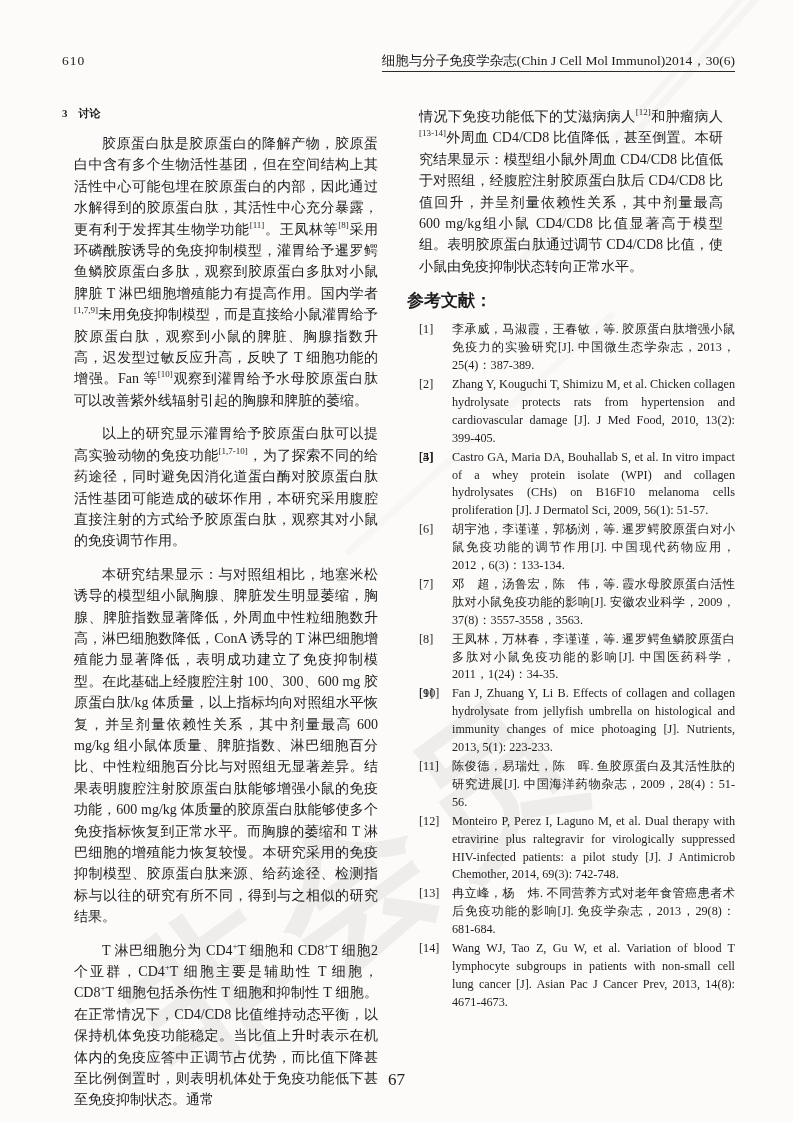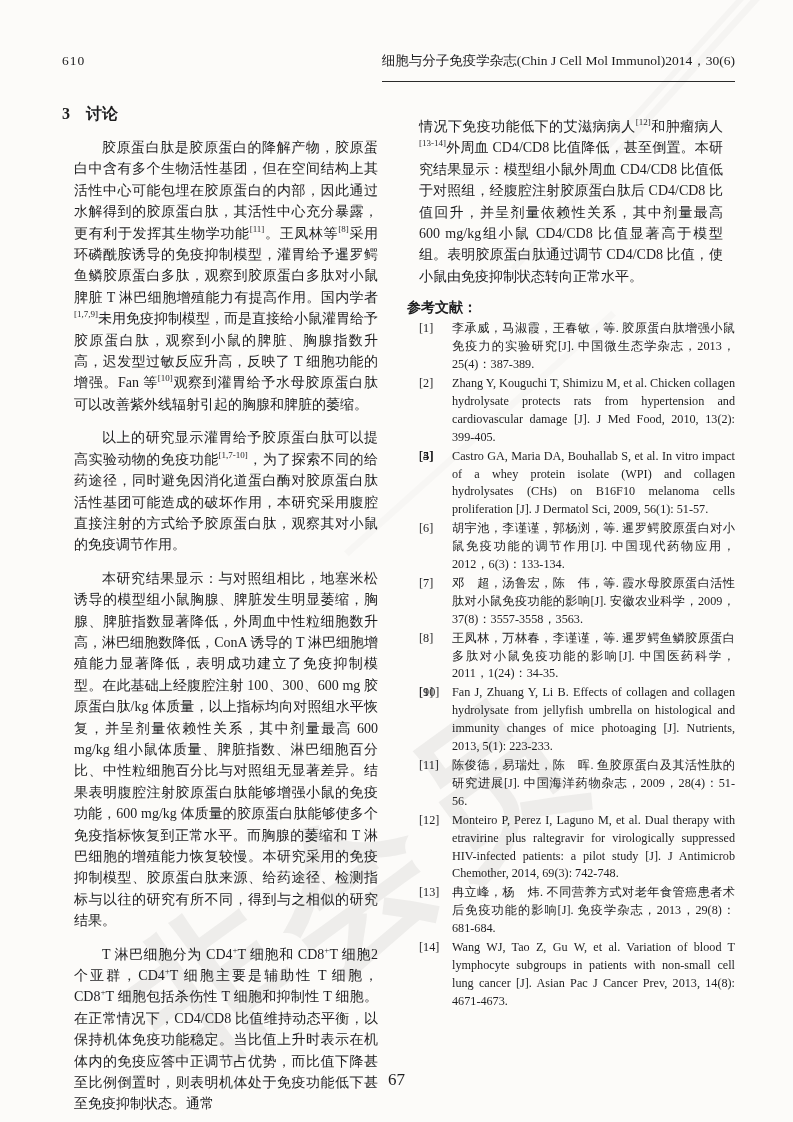--- a/index.html
+++ b/index.html
@@ -24,30 +24,30 @@
     font-size:158px;font-weight:bold;
     color:rgba(70,70,70,0.075);
     transform:rotate(-36deg);transform-origin:0 50%;
     letter-spacing:14px;white-space:nowrap;
     pointer-events:none;z-index:1;
   }
   .content{position:relative;z-index:2;padding:52px 58px 0 62px;}
   
   .pg-header{display:flex;justify-content:space-between;align-items:baseline;font-size:13.5px;}
   .pg-header .pnum{letter-spacing:1px;}
-  .pg-header .journal{border-bottom:1px solid #2a2a2a;padding-bottom:11px;}
+  .pg-header .journal{border-bottom:1px solid #2a2a2a;padding-bottom:1px;}
   
   .columns{display:flex;gap:17px;margin-top:22px;}
   .col{width:329px;box-sizing:border-box;}
-  .sec-heading{font-weight:bold;font-size:16px;margin:0 0 7px 0;}
+  .sec-heading{font-weight:bold;font-size:11px;margin:12px 0 7px 0;}
   p.body{margin:12px;font-size:14px;line-height:21.4px;text-align:justify;text-indent:2em;}
   p.body.cont{text-indent:0;}
   sup.cite{font-size:9px;line-height:0;}
   
-  .refs-heading{font-weight:bold;font-size:14px;margin:10px 0 3px 0;}
+  .refs-heading{font-weight:bold;font-size:17px;margin:10px 0 9px 0;}
   .ref{position:relative;padding-left:45px;font-size:12.2px;line-height:17.9px;text-align:justify;margin:0 0 1px 0;}
   .ref .num{position:absolute;left:12px;top:0;}
   
   .pg-footer{position:absolute;left:0;right:0;bottom:32px;text-align:center;font-size:17px;z-index:2;}
 </style>
 </head>
 <body>
 
 <div class="page">
 

